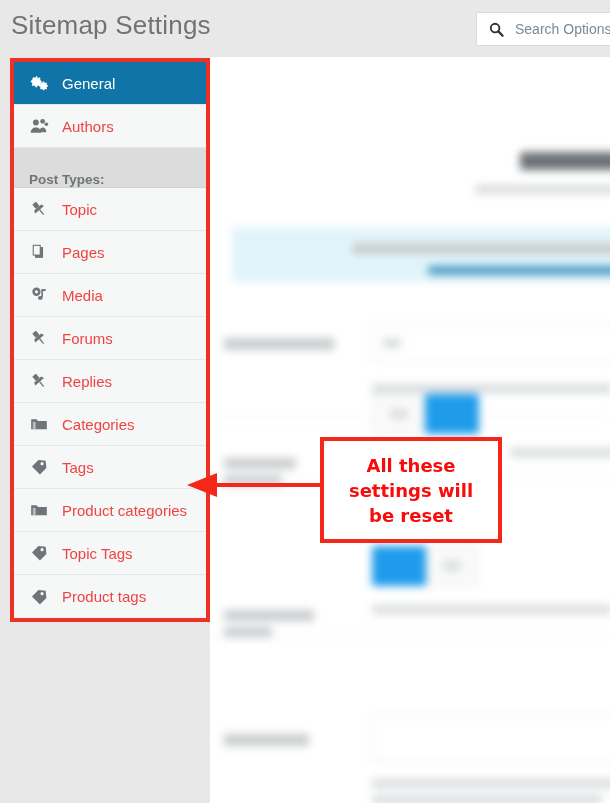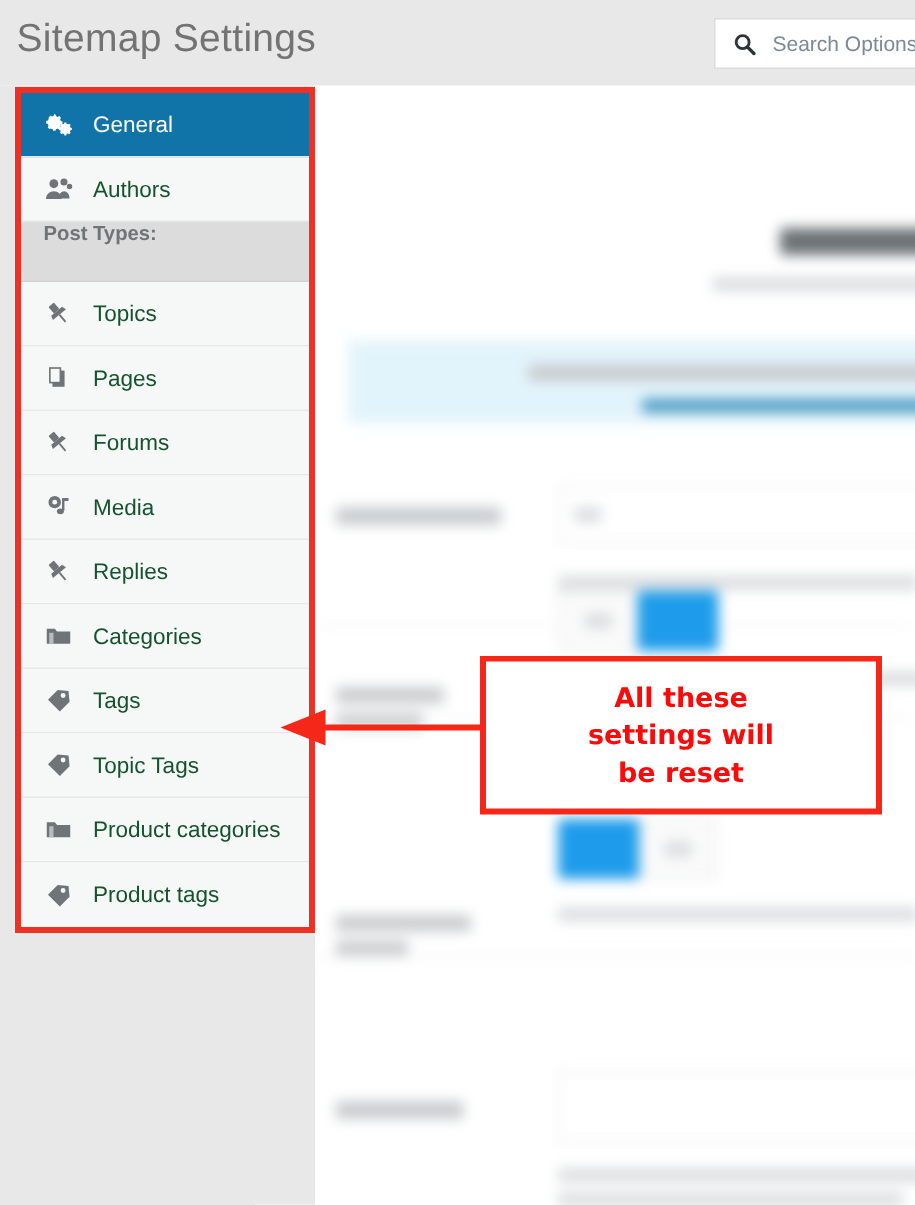--- a/index.html
+++ b/index.html
@@ -125,44 +125,44 @@
     margin-left: 15px;
     flex: none;
     display: flex;
     align-items: center;
     justify-content: center;
   }
   .side-item .ico svg { display: block; }
   .side-item .lbl {
     margin-left: 13px;
     font-size: 15px;
-    color: #14532d;
+    color: #ef4444;
   }
   .side-item.active .lbl { color: #ffffff; }
 
   .side-head {
     height: 40px;
     display: flex;
-    align-items: flex-start;
+    align-items: flex-end;
     background: #dcdcdc;
     border-bottom: 1px solid #d2d2d2;
     box-sizing: border-box;
   }
   .side-head .lbl {
     margin-left: 15px;
     font-size: 13.5px;
     color: #6f7478;
     font-weight: bold;
   }
 
   
   .callout {
     position: absolute;
     left: 320px; top: 437px;
-    width: 268px; height: 106px;
+    width: 182px; height: 106px;
     background: #ffffff;
     border: 4px solid #f42718;
     box-sizing: border-box;
     display: flex;
     flex-direction: column;
     align-items: center;
     justify-content: center;
     z-index: 40;
   }
   .callout .line {
@@ -269,59 +269,59 @@
     <div class="side-item">
       <span class="ico">
         <svg viewBox="0 0 20 20" width="18" height="18">
         <g transform="rotate(-40 10 10)">
           <rect x="7.4" y="1.6" width="5.2" height="6.2" rx="0.6" fill="#6f7478"></rect>
           <path fill="#6f7478" d="M4.8 7.8h10.4l1.1 3.3H3.7z"></path>
           <rect x="9.3" y="11.1" width="1.4" height="7" fill="#6f7478"></rect>
         </g>
       </svg>
       </span>
-      <span class="lbl">Topics</span>
+      <span class="lbl">Topic</span>
     </div>
     <div class="side-item">
       <span class="ico">
         <svg viewBox="0 0 20 20" width="18" height="18">
         <rect x="5.5" y="4.5" width="9" height="12" fill="#6f7478"></rect>
         <rect x="3" y="2" width="9" height="12" fill="#6f7478"></rect>
         <rect x="4.2" y="3.2" width="6.6" height="9.6" fill="#f6f7f7"></rect>
       </svg>
       </span>
       <span class="lbl">Pages</span>
+    </div>
+    <div class="side-item">
+      <span class="ico">
+        <svg viewBox="0 0 20 20" width="18" height="18">
+        <circle cx="7.2" cy="6.4" r="4.6" fill="#6f7478"></circle>
+        <circle cx="7.2" cy="6.4" r="1.8" fill="#f6f7f7"></circle>
+        <rect x="12.6" y="3.4" width="1.8" height="9.2" fill="#6f7478"></rect>
+        <ellipse cx="11.4" cy="13.2" rx="2.6" ry="2.1" fill="#6f7478"></ellipse>
+        <path fill="#6f7478" d="M13.8 3.4h3.6v2.2h-3.6z"></path>
+      </svg>
+      </span>
+      <span class="lbl">Media</span>
     </div>
     <div class="side-item">
       <span class="ico">
         <svg viewBox="0 0 20 20" width="18" height="18">
         <g transform="rotate(-40 10 10)">
           <rect x="7.4" y="1.6" width="5.2" height="6.2" rx="0.6" fill="#6f7478"></rect>
           <path fill="#6f7478" d="M4.8 7.8h10.4l1.1 3.3H3.7z"></path>
           <rect x="9.3" y="11.1" width="1.4" height="7" fill="#6f7478"></rect>
         </g>
       </svg>
       </span>
       <span class="lbl">Forums</span>
     </div>
     <div class="side-item">
       <span class="ico">
         <svg viewBox="0 0 20 20" width="18" height="18">
-        <circle cx="7.2" cy="6.4" r="4.6" fill="#6f7478"></circle>
-        <circle cx="7.2" cy="6.4" r="1.8" fill="#f6f7f7"></circle>
-        <rect x="12.6" y="3.4" width="1.8" height="9.2" fill="#6f7478"></rect>
-        <ellipse cx="11.4" cy="13.2" rx="2.6" ry="2.1" fill="#6f7478"></ellipse>
-        <path fill="#6f7478" d="M13.8 3.4h3.6v2.2h-3.6z"></path>
-      </svg>
-      </span>
-      <span class="lbl">Media</span>
-    </div>
-    <div class="side-item">
-      <span class="ico">
-        <svg viewBox="0 0 20 20" width="18" height="18">
         <g transform="rotate(-40 10 10)">
           <rect x="7.4" y="1.6" width="5.2" height="6.2" rx="0.6" fill="#6f7478"></rect>
           <path fill="#6f7478" d="M4.8 7.8h10.4l1.1 3.3H3.7z"></path>
           <rect x="9.3" y="11.1" width="1.4" height="7" fill="#6f7478"></rect>
         </g>
       </svg>
       </span>
       <span class="lbl">Replies</span>
     </div>
     <div class="side-item">
@@ -337,35 +337,35 @@
       <span class="ico">
         <svg viewBox="0 0 20 20" width="18" height="18">
         <path fill="#6f7478" d="M2.2 9.4l7.2-7.2 8 .8.8 8-7.2 7.2z"></path>
         <circle cx="13.4" cy="6.3" r="1.8" fill="#f6f7f7"></circle>
       </svg>
       </span>
       <span class="lbl">Tags</span>
     </div>
     <div class="side-item">
       <span class="ico">
-        <svg viewBox="0 0 20 20" width="18" height="18">
-        <path fill="#6f7478" d="M2.2 9.4l7.2-7.2 8 .8.8 8-7.2 7.2z"></path>
-        <circle cx="13.4" cy="6.3" r="1.8" fill="#f6f7f7"></circle>
-      </svg>
-      </span>
-      <span class="lbl">Topic Tags</span>
-    </div>
-    <div class="side-item">
-      <span class="ico">
         <svg viewBox="0 0 20 16" width="18" height="16">
         <path fill="#6f7478" d="M1.3 2.6h6l1.6 2h9.8v9.2H1.3z"></path>
         <path fill="#b9bcbf" d="M3.1 5.6h3.2v8.2H3.1z"></path>
       </svg>
       </span>
       <span class="lbl">Product categories</span>
+    </div>
+    <div class="side-item">
+      <span class="ico">
+        <svg viewBox="0 0 20 20" width="18" height="18">
+        <path fill="#6f7478" d="M2.2 9.4l7.2-7.2 8 .8.8 8-7.2 7.2z"></path>
+        <circle cx="13.4" cy="6.3" r="1.8" fill="#f6f7f7"></circle>
+      </svg>
+      </span>
+      <span class="lbl">Topic Tags</span>
     </div>
     <div class="side-item">
       <span class="ico">
         <svg viewBox="0 0 20 20" width="18" height="18">
         <path fill="#6f7478" d="M2.2 9.4l7.2-7.2 8 .8.8 8-7.2 7.2z"></path>
         <circle cx="13.4" cy="6.3" r="1.8" fill="#f6f7f7"></circle>
       </svg>
       </span>
       <span class="lbl">Product tags</span>
     </div>

